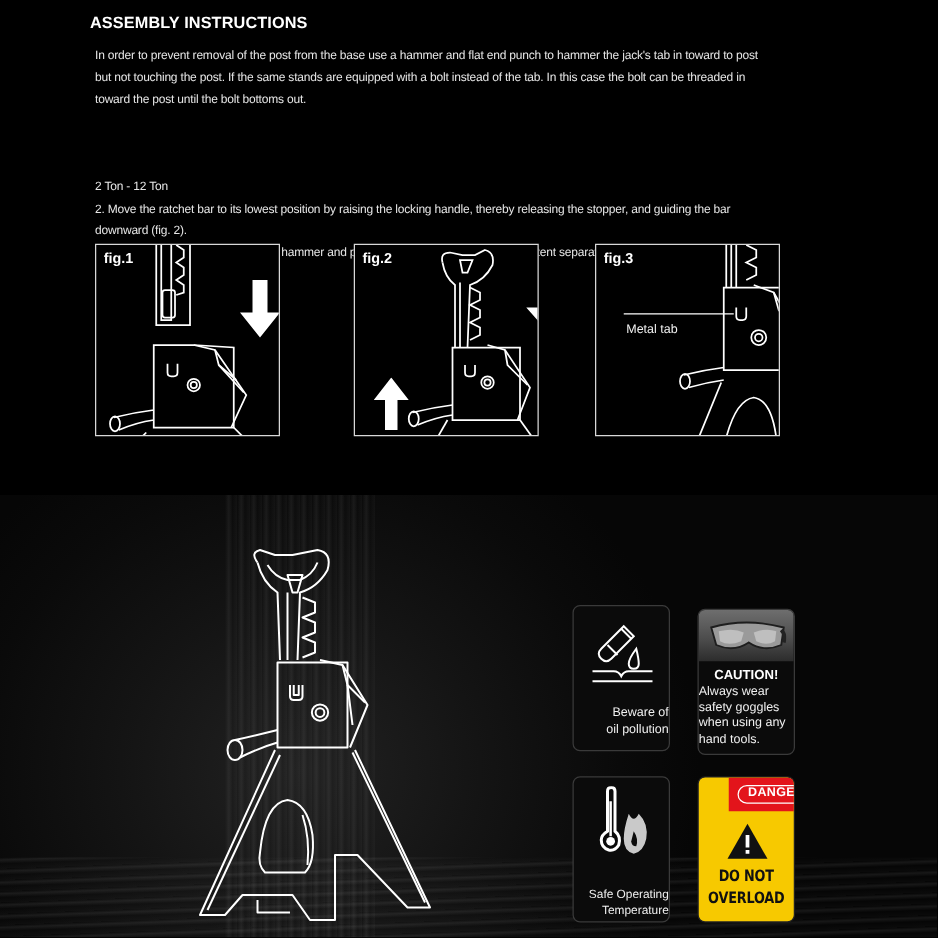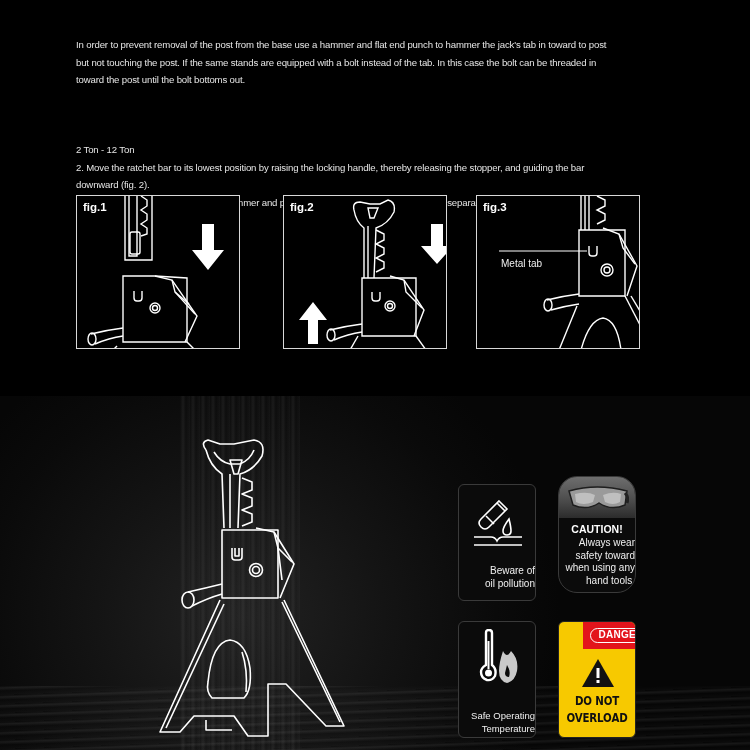--- a/index.html
+++ b/index.html
@@ -5,51 +5,52 @@
     * { box-sizing: border-box; margin: 0; padding: 0; }
     html, body { width: 750px; height: 750px; background: #000; overflow: hidden; }
     body { position: relative; font-family: "Liberation Sans", sans-serif; color: #e8e8e8; }
 
     .top { position: absolute; left: 0; top: 0; width: 750px; height: 396px; background: #000; }
     .title { position: absolute; left: 72px; top: 10px; font-size: 13px; font-weight: bold; color: #fff; letter-spacing: 0.1px; }
     .para { position: absolute; left: 76px; top: 36px; width: 600px; font-size: 9.6px; line-height: 17.5px; color: #e6e6e6; letter-spacing: -0.15px; }
     .steps { position: absolute; left: 76px; top: 125px; width: 600px; font-size: 9.6px; line-height: 17.5px; color: #e6e6e6; letter-spacing: -0.15px; margin-top: 16px; }
     .steps div { white-space: nowrap; }
 
-    .fig { position: absolute; top: 195px; width: 164px; height: 154px; border: 1.5px solid #d8d8d8; background: #000; overflow: hidden; padding-left: 48px; }
+    .fig { position: absolute; top: 195px; width: 148px; height: 154px; border: 1.5px solid #d8d8d8; background: #000; overflow: hidden; padding-left: 48px; }
     .fig .lbl { position: absolute; left: 6px; top: 5px; font-size: 11.5px; font-weight: bold; color: #fff; }
     .fig svg { position: absolute; left: 0; top: 0; }
 
     .bottom { position: absolute; left: 0; top: 396px; width: 750px; height: 354px;
       background: radial-gradient(ellipse 320px 300px at 240px 220px, #222 0%, #141414 45%, #0a0a0a 80%, #060606 100%); overflow: hidden; }
     .streaks { position: absolute; left: 180px; top: 0; width: 120px; height: 354px;
       background: repeating-linear-gradient(90deg, rgba(255,255,255,0.0) 0px, rgba(255,255,255,0.06) 3px, rgba(255,255,255,0.0) 6px, rgba(255,255,255,0.03) 10px); }
     .floor { position: absolute; left: 0; top: 290px; width: 750px; height: 64px;
       background: repeating-linear-gradient(178deg, rgba(255,255,255,0.0) 0px, rgba(255,255,255,0.07) 2px, rgba(255,255,255,0.0) 5px, rgba(255,255,255,0.02) 9px); }
     .bigjack { position: absolute; left: 150px; top: 24px; }
 
     .card { position: absolute; width: 78px; height: 117px; border-radius: 6px; overflow: hidden; }
     .card.dark { background: #0b0b0b; border: 1px solid #3a3a3a; }
     .card .ctext { position: absolute; left: 0; width: 100%; text-align: right; font-size: 10px; line-height: 13px; color: #f0f0f0; }
     .card svg { position: absolute; }
     .c2 { left: 558px; top: 484px; background: #0b0b0b; border: 1px solid #3a3a3a; }
     .c4 { left: 558px; top: 621px; background: #f7c900; border: 1px solid #222; }
 
     .goggle-img { position: absolute; left: 0; top: 0; width: 100%; height: 41px; background: linear-gradient(180deg, #6e6e6e 0%, #4a4a4a 60%, #2c2c2c 100%); }
     .caution-title { position: absolute; left: 0; top: 46px; width: 100%; text-align: center; font-size: 10.5px; font-weight: bold; color: #fff; }
-    .caution-body { position: absolute; left: 0; top: 60px; width: 100%; text-align: right; font-size: 10px; line-height: 12.5px; color: #f0f0f0; }
+    .caution-body { position: absolute; left: 0; top: 60px; width: 100%; text-align: left; font-size: 10px; line-height: 12.5px; color: #f0f0f0; }
 
     .danger-head { position: absolute; left: 0; top: 0; width: 100%; height: 27px; background: #e3141b; margin-left: 24px; }
     .danger-pill { position: absolute; left: 7px; top: 6px; width: 62px; height: 15px; border: 1.5px solid #fff; border-radius: 8px; text-align: center; font-size: 10px; font-weight: bold; color: #fff; line-height: 12px; letter-spacing: 0.3px; }
     .danger-text { position: absolute; left: 0; top: 70px; width: 100%; text-align: center; font-size: 12.5px; font-weight: bold; color: #111; line-height: 17px; font-family: "DejaVu Sans", sans-serif; transform: scaleX(0.82); letter-spacing: -0.2px; }
   </style>
 </head>
 <body>
 
 <section class="top">
+  <h1 class="title">ASSEMBLY INSTRUCTIONS</h1>
   <div class="para">
     <div>In order to prevent removal of the post from the base use a hammer and flat end punch to hammer the jack's tab in toward to post</div>
     <div>but not touching the post. If the same stands are equipped with a bolt instead of the tab. In this case the bolt can be threaded in</div>
     <div>toward the post until the bolt bottoms out.</div>
   </div>
   <div class="steps">
     <div>2 Ton -  12 Ton</div>
     <div>2. Move the ratchet bar to its lowest position by raising the locking handle, thereby releasing the stopper, and guiding the bar</div>
     <div>downward (fig. 2).</div>
     <div>3. Bend metal tab in (Fig. 3) using a hammer and punch. This will help prevent inadvertent separation of the ratchet bar from base</div>
@@ -182,33 +183,33 @@
       <path d="M24 6 L32 14"></path>
       <path d="M13 19 L21 27"></path>
       <path d="M36 22 Q30 30 30 34 Q30 38 34 38 Q38 38 38 34 Q38 30 36 22 Z"></path>
       <path d="M1 40 H18 Q22 40 24 44 Q26 40 30 40 H49"></path>
       <path d="M1 48 H49"></path>
     </svg>
     <div class="ctext" style="top:79px;">Beware of</div>
     <div class="ctext" style="top:92px;">oil pollution</div>
   </div>
 
-  <div class="card c2" style="top:80px;border-radius:19px;">
+  <div class="card c2" style="top:91px;">
     <div class="goggle-img">
       <svg style="left:8px;top:6px;position:absolute;" width="62" height="30" viewBox="0 0 62 30">
         <path d="M2 8 Q30 0 60 8 L58 22 Q44 28 32 20 Q20 28 6 22 Z" fill="#9a9a9a" stroke="#1e1e1e" stroke-width="1.5"></path>
         <path d="M8 11 Q20 8 28 12 L26 19 Q16 23 9 19 Z" fill="#bfbfbf"></path>
         <path d="M36 12 Q46 8 54 11 L53 19 Q46 23 38 19 Z" fill="#bfbfbf"></path>
         <path d="M58 10 Q62 14 60 20" stroke="#222" stroke-width="3" fill="none"></path>
       </svg>
     </div>
     <div class="caution-title">CAUTION!</div>
     <div class="caution-body">
       <div>Always wear</div>
-      <div>safety toward</div>
+      <div>safety goggles</div>
       <div>when using any</div>
       <div>hand tools.</div>
     </div>
   </div>
 
   <div class="card dark" style="left:458px;top:225px;">
     <svg style="left:18px;top:7px;" width="44" height="58" viewBox="0 0 44 58">
       <path d="M9 4 Q9 1 12 1 Q15 1 15 4 V36 Q20 40 18 47 Q15 52 10 51 Q4 49 4 43 Q4 39 9 36 Z" fill="none" stroke="#fff" stroke-width="2.4"></path>
       <circle cx="11.5" cy="44" r="3.5" fill="#fff"></circle>
       <path d="M11.5 12 V40" stroke="#fff" stroke-width="2"></path>

